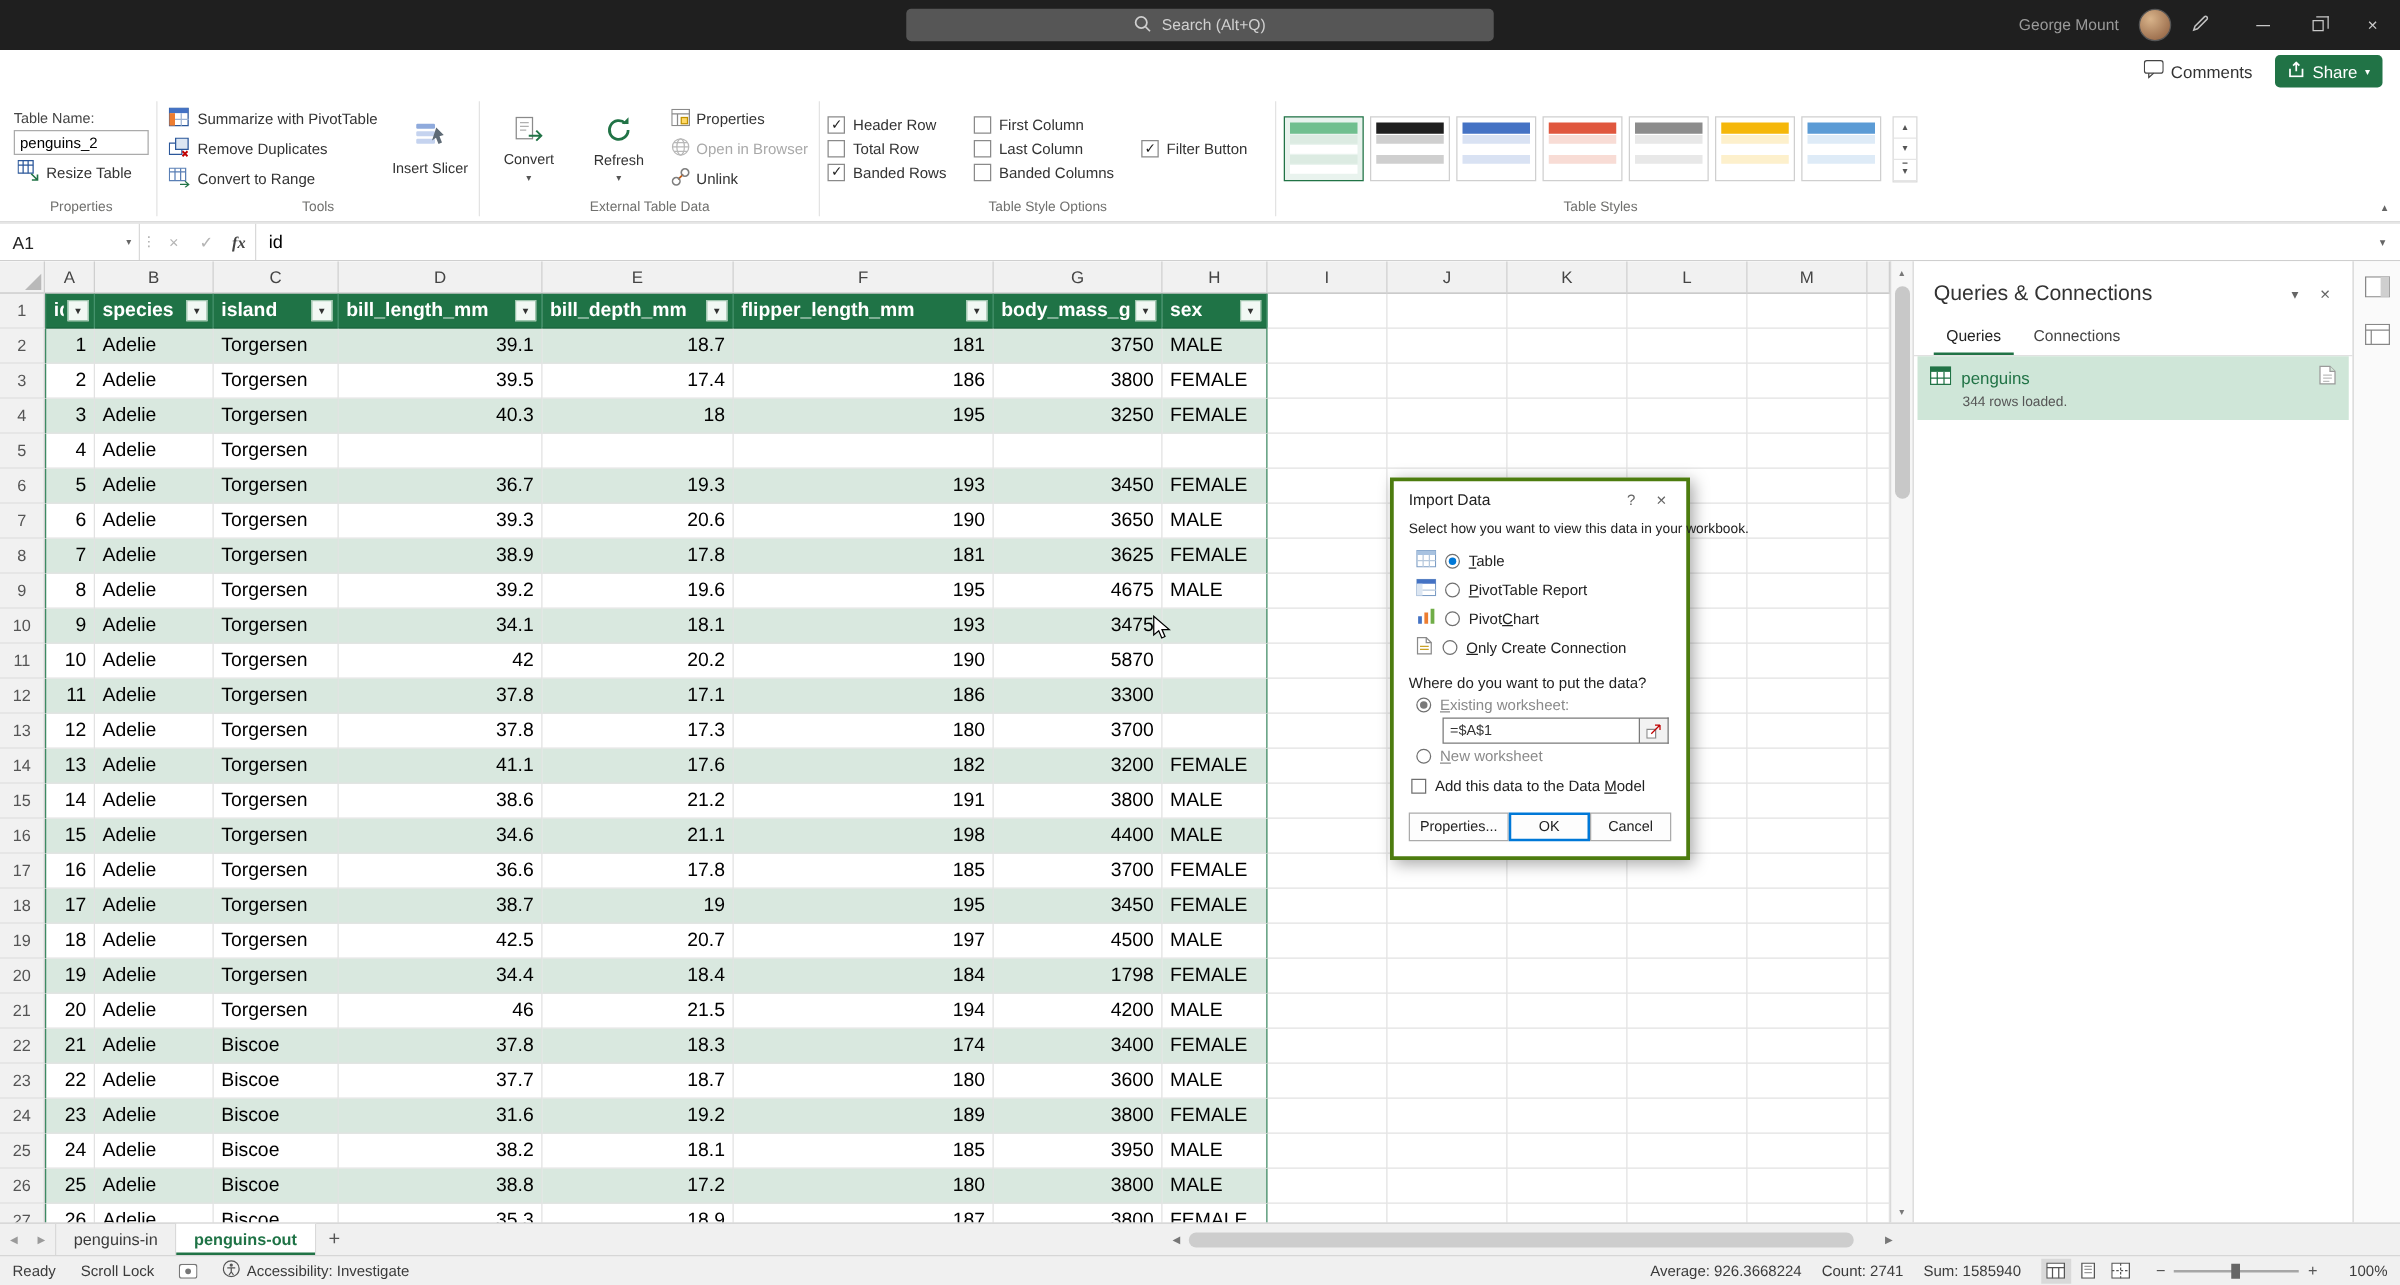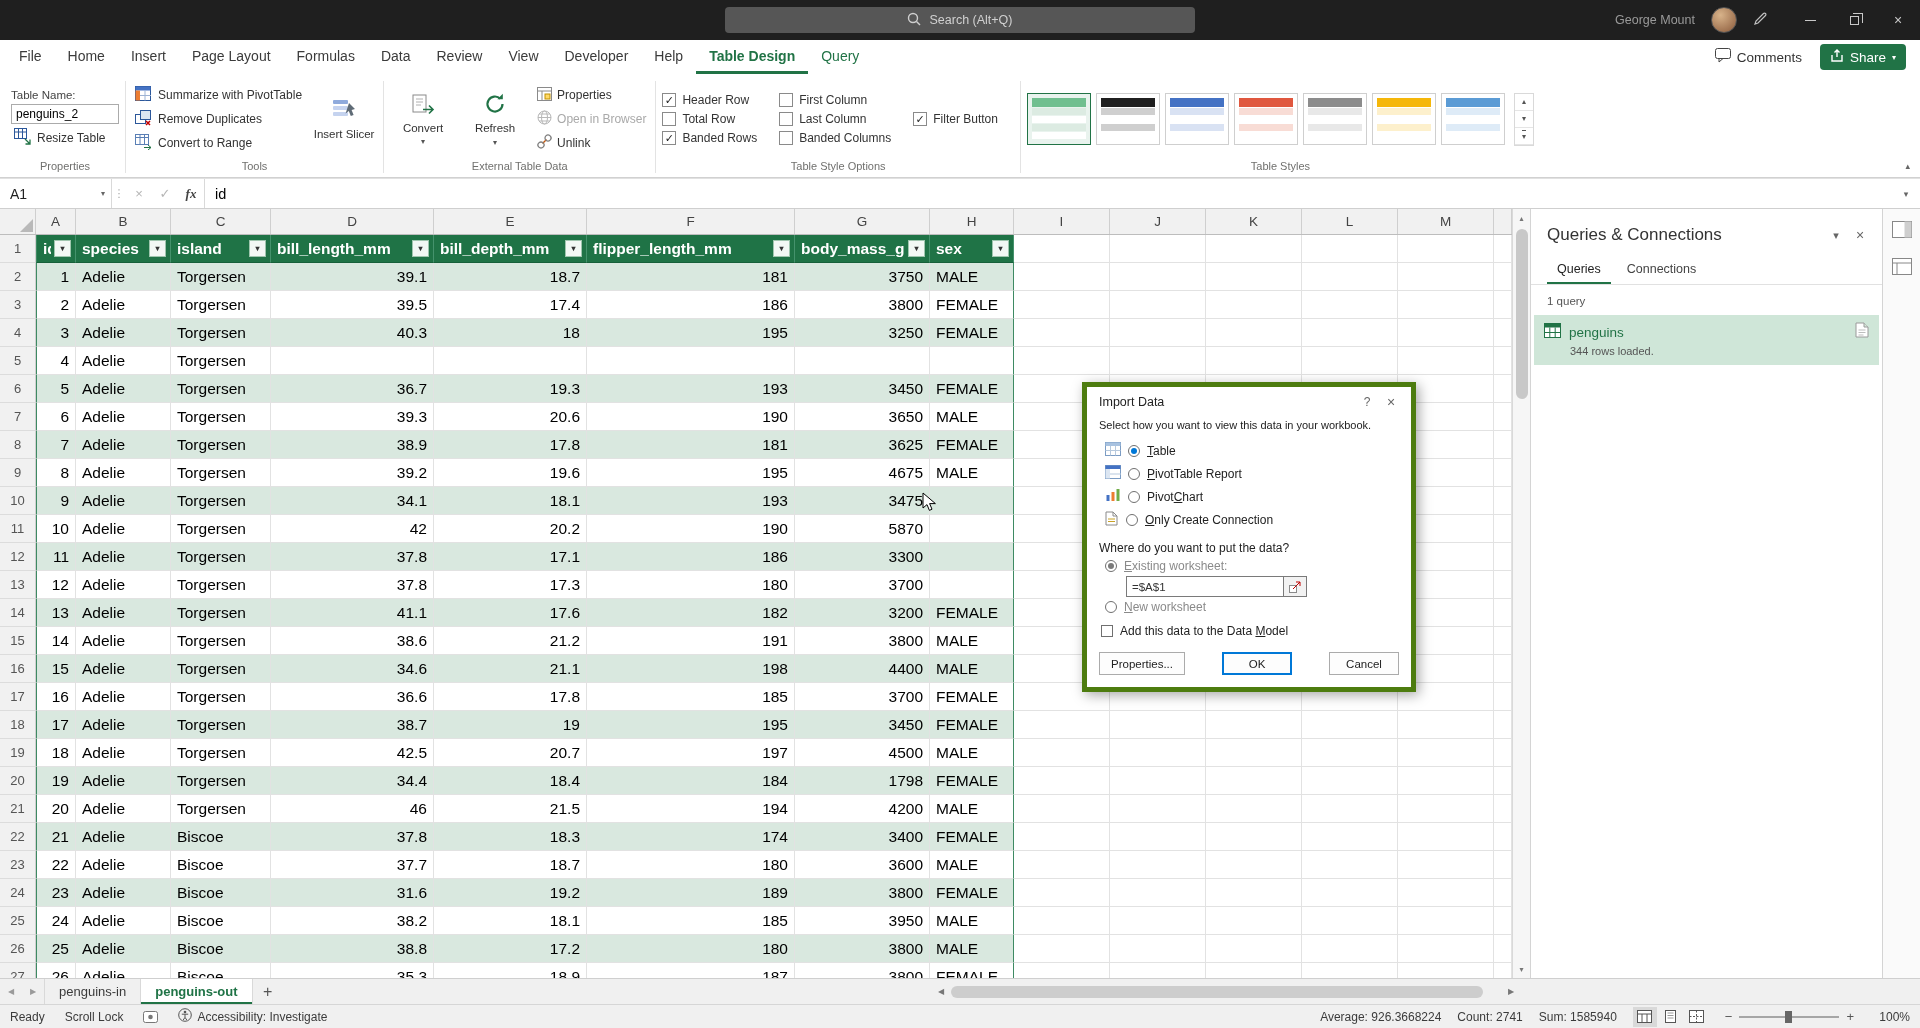--- a/index.html
+++ b/index.html
@@ -129,21 +129,21 @@
 .vicon { width:24px; height:20px; display:flex; align-items:center; justify-content:center; }
 .vicon.active { background:#d9d9d9; }
 .zoom { display:flex; align-items:center; gap:7px; }
 .zoom-sign { color:#555; font-size:13px; }
 .zoom-track { width:100px; height:2px; background:#a6a6a6; position:relative; }
 .zoom-tick { position:absolute; left:49px; top:-3px; width:1px; height:8px; background:#8a8a8a; }
 .zoom-thumb { position:absolute; left:46px; top:-5px; width:7px; height:12px; background:#666; }
 .zoom-pct { width:40px; text-align:right; }
 
 
-.dialog { position:absolute; left:1082px; top:382px; width:334px; background:#fff; border:5px solid #4d7c0f; box-shadow:3px 3px 12px rgba(0,0,0,.35); z-index:50; font-size:12px; color:#333; }
+.dialog { position:absolute; left:1112px; top:382px; width:240px; background:#fff; border:3px solid #4d7c0f; box-shadow:3px 3px 12px rgba(0,0,0,.35); z-index:50; font-size:12px; color:#333; }
 .dlg-title { height:30px; display:flex; align-items:center; padding:0 8px 0 12px; font-size:12.5px; color:#222; }
 .dlg-title .sp { flex:1; }
 .dlg-ico { width:24px; text-align:center; color:#666; font-size:12px; }
 .dlg-body { padding:0 12px 12px; }
 .dlg-intro { font-size:11px; white-space:nowrap; margin:2px 0 8px; color:#222; }
 .dlg-opt { display:flex; align-items:center; gap:7px; padding:3px 0 3px 6px; }
 .radio { width:12px; height:12px; border:1px solid #707070; border-radius:50%; position:relative; flex:none; background:#fff; }
 .radio.sel:after { content:''; position:absolute; left:2px; top:2px; right:2px; bottom:2px; border-radius:50%; background:#0078d7; }
 .radio.sel.gray:after { background:#7a7a7a; }
 .dlg-where { margin:9px 0 4px; color:#222; }
@@ -187,34 +187,20 @@
           </div>
         <div class="wbtn">
             <i class="ico-restore"></i>
           </div>
         <div class="wbtn">×</div>
       </div>
     </div>
   </header>
 
   <nav class="ribbontabs">
-    <div id="ribbonTabs" style="display:flex;">
-        <div class="rtab">File</div>
-        <div class="rtab">Home</div>
-        <div class="rtab">Insert</div>
-        <div class="rtab">Page Layout</div>
-        <div class="rtab">Formulas</div>
-        <div class="rtab">Data</div>
-        <div class="rtab">Review</div>
-        <div class="rtab">View</div>
-        <div class="rtab">Developer</div>
-        <div class="rtab">Help</div>
-        <div class="rtab contextual active">Table Design</div>
-        <div class="rtab contextual">Query</div>
-      </div>
     <div class="rtabs-right">
       <div class="comments-btn">
         <span><svg width="16" height="15">
               <rect x="0.5" y="0.5" width="15" height="10" rx="2" fill="none" stroke="#444"></rect>
               <path d="M4 10.5v3.5l4-3.5" fill="none" stroke="#444"></path>
             </svg></span>
         <span>Comments</span>
       </div>
       <div class="share-btn">
         <span><svg width="14" height="13">
@@ -975,21 +961,20 @@
     <aside class="qpanel">
       <div class="qpanel-head">
         <div class="qpanel-title">Queries &amp; Connections</div>
         <div class="qp-ico">▾</div>
         <div class="qp-ico" style="font-size:14px;">×</div>
       </div>
       <div class="qpanel-tabs">
         <div class="qtab active">Queries</div>
         <div class="qtab">Connections</div>
       </div>
-      <div class="qcount">1 query</div>
       <div class="qitem">
         <div class="qitem-row">
           <span><svg width="17" height="15">
                 <rect x="0.5" y="0.5" width="16" height="14" fill="#fff" stroke="#217346"></rect>
                 <rect x="0.5" y="0.5" width="16" height="4" fill="#217346"></rect>
                 <path d="M5.8 4.5v10M11.2 4.5v10M0.5 9.5h16" stroke="#217346"></path>
               </svg></span>
           <span class="qname">penguins</span>
           <span class="qpeek"><svg width="14" height="16">
                 <path d="M1 1h8l4 4v10H1z" fill="#fff" stroke="#9a9a9a"></path>

